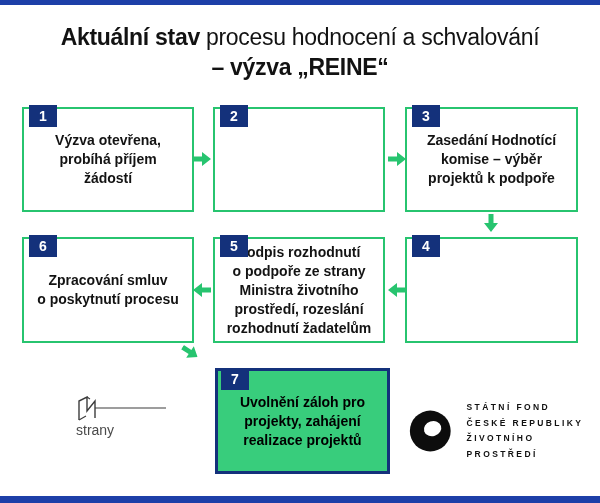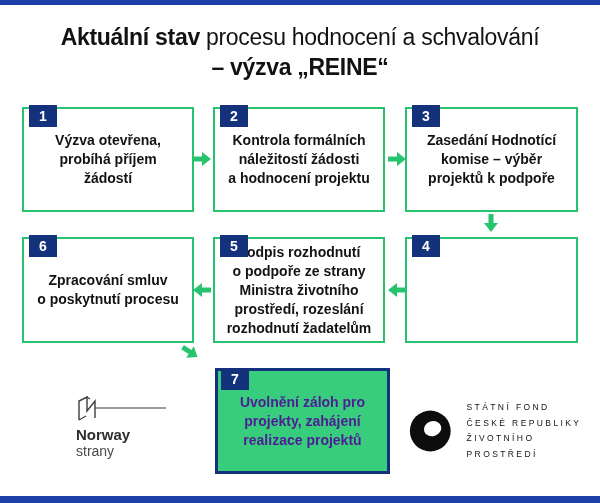--- a/index.html
+++ b/index.html
@@ -24,64 +24,61 @@
   .badge{position:absolute;left:5px;top:-4px;width:28px;height:22px;
     background:#14317b;color:#ffffff;font-weight:700;font-size:14px;
     display:flex;align-items:center;justify-content:center;}
   .b1{left:22px;top:107px;width:172px;height:105px;}
   .b2{left:213px;top:107px;width:172px;height:105px;}
   .b3{left:405px;top:107px;width:173px;height:105px;}
   .b6{left:22px;top:237px;width:172px;height:106px;}
   .b5{left:213px;top:237px;width:172px;height:106px;}
   .b4{left:405px;top:237px;width:173px;height:106px;}
   .b7{left:215px;top:368px;width:175px;height:106px;background:#38cd7c;border:3px solid #14317b;}
-  .b7 .txt{color:#4c1d95;}
+  .b7 .txt{color:#000000;}
   .b7 .badge{left:3px;top:-3px;}
 
   .arrow{position:absolute;width:18px;height:14px;}
   .arrow svg{display:block;}
   .ar-12{left:193px;top:152px;}
   .ar-23{left:388px;top:152px;}
   .ar-34{left:484px;top:214px;width:14px;height:18px;}
   .ar-45{left:388px;top:283px;}
   .ar-56{left:193px;top:283px;}
   .ar-67{left:181px;top:345px;transform:rotate(33deg);}
 
   .norway{position:absolute;left:76px;top:396px;width:110px;color:#3a3a3a;}
   .norway .glyph{display:block;}
   .norway .nm{font-weight:700;font-size:15px;line-height:17px;color:#2e2e2e;margin-top:4px;}
   .norway .gr{font-weight:400;font-size:14px;line-height:16px;color:#4a4a4a;}
 
   .sfzp{position:absolute;left:408px;top:400px;display:flex;align-items:center;}
   .sfzp .emblem{display:block;}
   .sfzp .lines{margin-left:14px;color:#111111;font-size:8.5px;line-height:15.5px;
-    letter-spacing:2.4px;font-weight:400;}
+    letter-spacing:2.4px;font-weight:700;}
 </style>
 </head>
 <body>
 
 <div class="page">
   <div class="bar top"></div>
 
   <div class="title">
     <div><span class="bold">Aktuální stav</span><span class="reg"> procesu hodnocení a schvalování</span></div>
     <div class="bold">– výzva „REINE“</div>
   </div>
 
   <div class="box b1">
     <div class="badge">1</div>
     <div class="txt">Výzva otevřena,
 probíhá příjem
 žádostí</div>
   </div>
   <div class="box b2">
     <div class="badge">2</div>
-    <div class="txt">Kontrola formálních
-náležitostí žádosti
-a hodnocení projektu</div>
   </div>
   <div class="box b3">
     <div class="badge">3</div>
     <div class="txt">Zasedání Hodnotící
 komise – výběr
 projektů k podpoře</div>
   </div>
 
   <div class="box b6">
     <div class="badge">6</div>
@@ -137,21 +134,20 @@
         <path d="M0 4.5 H9 V0 L18 7 L9 14 V9.5 H0 Z" fill="#27c46f"></path>
       </svg>
   </div>
 
   <div class="norway">
     <svg class="glyph" width="92" height="26" viewBox="0 0 92 26">
       <path d="M3 24 L3 5 L11 1 L11 15 L19 5 L19 22" fill="none" stroke="#3c3c3c" stroke-width="1.4"></path>
       <path d="M3 24 L10 20 M11 1 L14 3" fill="none" stroke="#3c3c3c" stroke-width="1.1"></path>
       <line x1="19" y1="12" x2="90" y2="12" stroke="#3c3c3c" stroke-width="1.2"></line>
     </svg>
-    <div class="nm">Norway</div>
     <div class="gr">strany</div>
   </div>
 
   <div class="sfzp">
     <svg class="emblem" width="48" height="48" viewBox="0 0 48 48">
       <circle cx="24" cy="24" r="22" fill="#0d0d0d"></circle>
       <ellipse cx="26.5" cy="21.5" rx="9.5" ry="8" fill="#ffffff" transform="rotate(-18 26.5 21.5)"></ellipse>
       <path d="M17 26 q6 7 15 3 q-7 8 -16 2 Z" fill="#0d0d0d"></path>
     </svg>
     <div class="lines">

